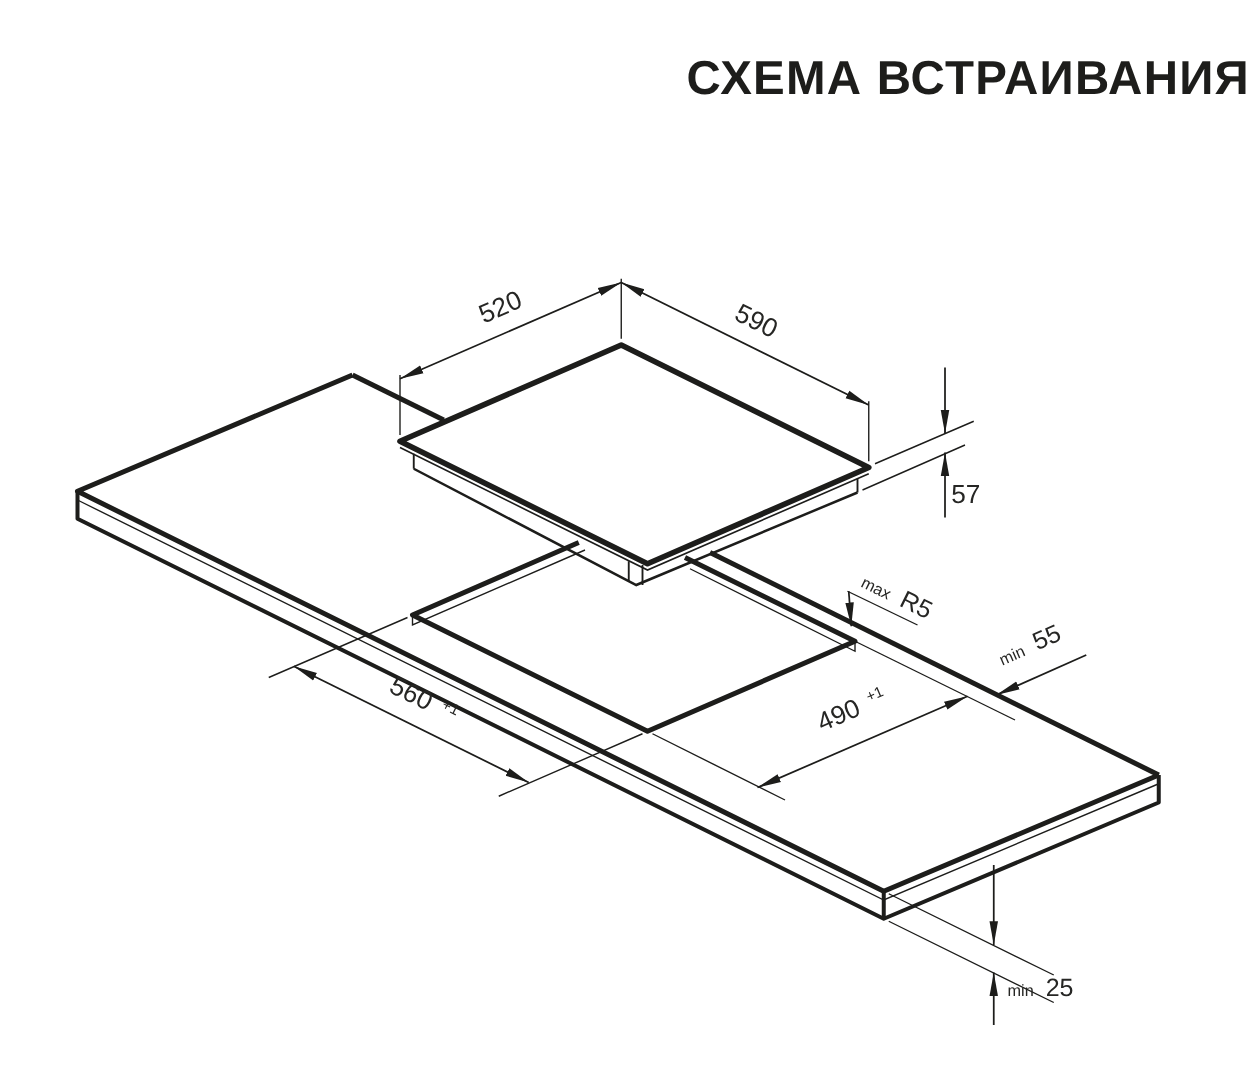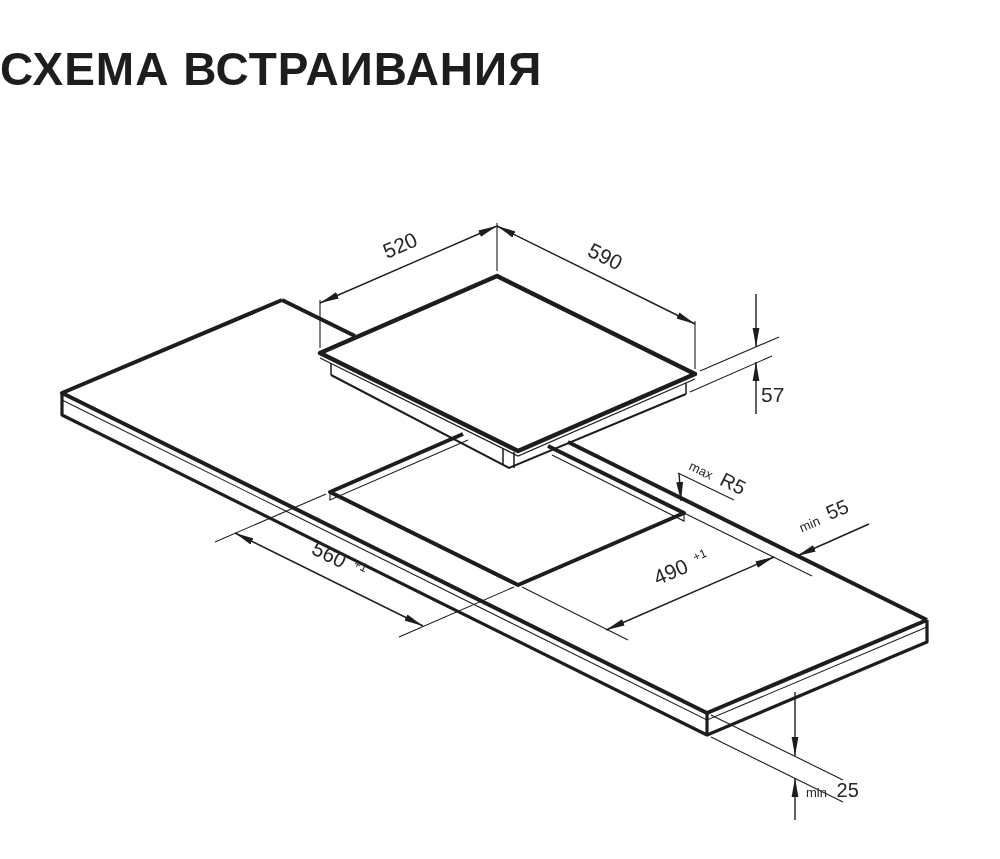--- a/index.html
+++ b/index.html
@@ -9,22 +9,22 @@
     height: 859px;
     background: #ffffff;
     font-family: "Liberation Sans", sans-serif;
     overflow: hidden;
   }
   .title {
     position: absolute;
     top: 42px;
     left: 0;
     width: 100%;
-    text-align: left;
-    font-size: 46px;
+    text-align: right;
+    font-size: 38px;
     font-weight: 800;
     letter-spacing: 1px;
     color: #1d1d1b;
     white-space: nowrap;
   }
   svg.drawing { position: absolute; top: 0; left: 0; }
   .ink-stroke { stroke: #1d1d1b; fill: none; }
   .dim-text { fill: #262624; font-family: "Liberation Sans", sans-serif; }
 </style>
 </head>

